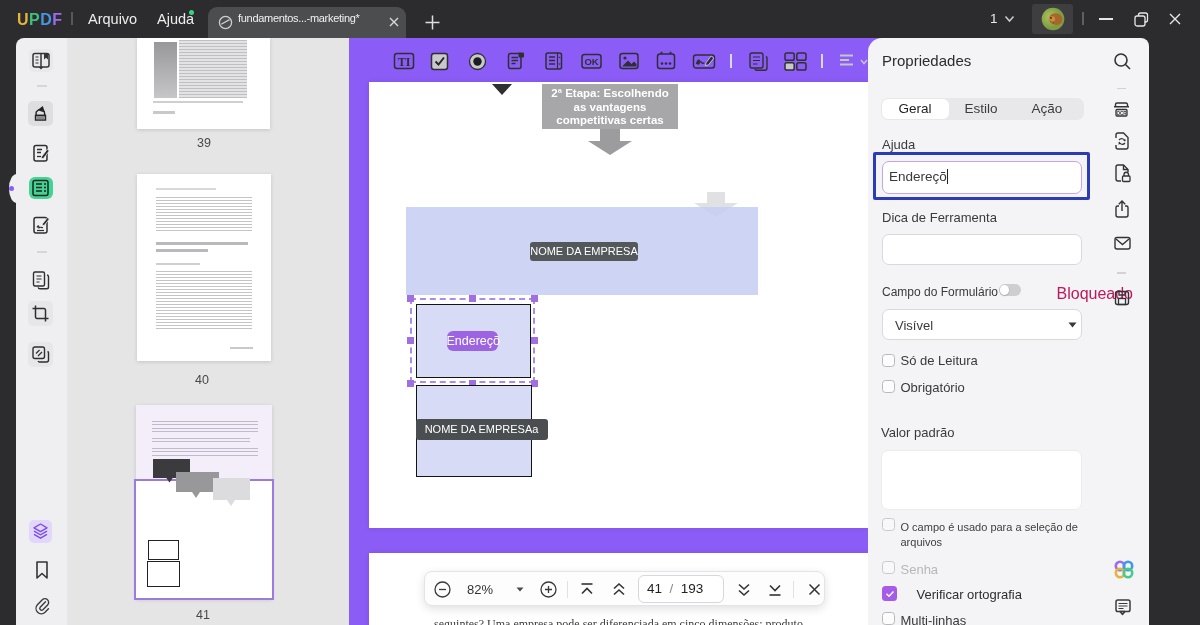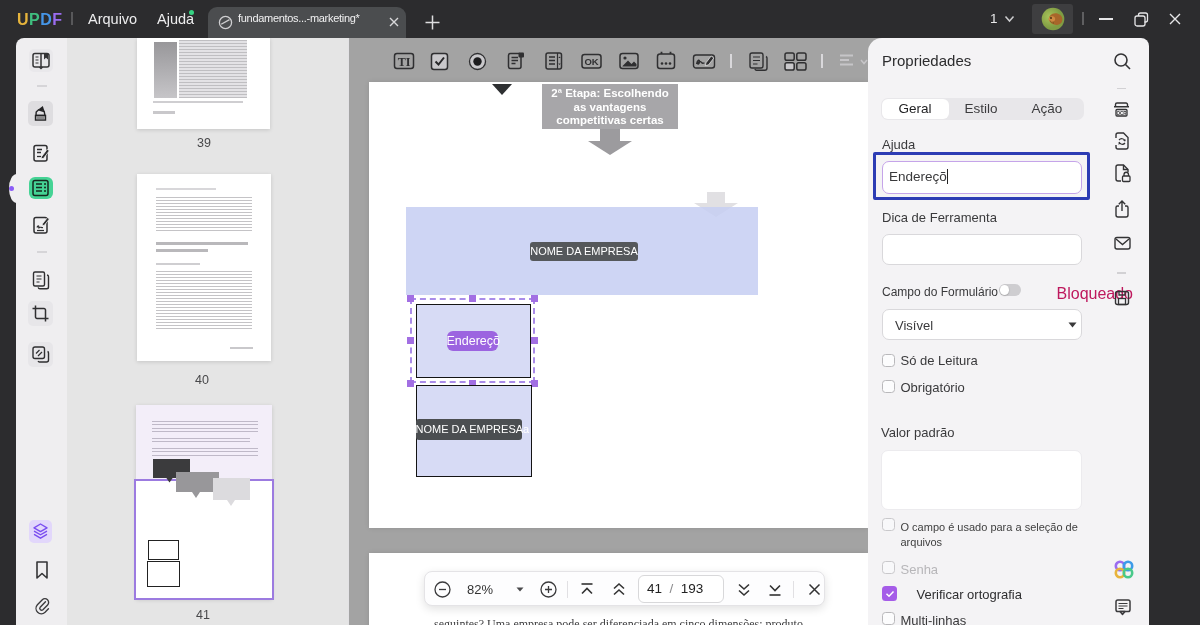--- a/index.html
+++ b/index.html
@@ -171,21 +171,21 @@
   <div class="abs" style="left:99px;top:439.5px;width:7px;height:5px;background:#3b3b3d;clip-path:polygon(0 0,100% 0,50% 100%);"></div>
   <div class="abs" style="left:109px;top:433.5px;width:42.5px;height:20.5px;background:#98979a;"></div>
   <div class="abs" style="left:125px;top:454px;width:8px;height:6px;background:#98979a;clip-path:polygon(0 0,100% 0,50% 100%);"></div>
   <div class="abs" style="left:146px;top:440px;width:36.5px;height:22px;background:#dcdbde;"></div>
   <div class="abs" style="left:160px;top:462px;width:8px;height:6px;background:#dcdbde;clip-path:polygon(0 0,100% 0,50% 100%);"></div>
   <div class="abs" style="left:80.5px;top:501.5px;width:31.5px;height:20.5px;background:#fff;border:1.2px solid #222;"></div>
   <div class="abs" style="left:79.5px;top:523px;width:33px;height:25.5px;background:#fff;border:1.2px solid #222;"></div>
   <div class="abs" style="left:121px;top:570px;width:30px;text-align:center;font-size:12.5px;color:#48484a;">41</div>
 </div>
 
-<div class="abs" id="viewport" style="left:348px;top:38px;width:557px;height:587px;background:#a3a3a3;border-left:1px solid #e3e2e5;overflow:hidden;">
+<div class="abs" id="viewport" style="left:348px;top:38px;width:557px;height:587px;background:#8b5cf6;border-left:1px solid #e3e2e5;overflow:hidden;">
 
   <svg class="abs" style="left:44px;top:12px" width="22" height="22" viewBox="0 0 22 22">
     <rect x="1.5" y="3.5" width="19" height="15" rx="2.5" fill="none" stroke="#2f2f31" stroke-width="1.5"></rect>
     <text x="11" y="15.5" font-family="Liberation Serif,serif" font-weight="bold" font-size="12" fill="#2f2f31" text-anchor="middle">TI</text>
   </svg>
   <svg class="abs" style="left:80px;top:13px" width="21" height="21" viewBox="0 0 21 21">
     <rect x="2.5" y="2.5" width="16" height="16" rx="2.5" fill="#c9c8cb" stroke="#2f2f31" stroke-width="1.5"></rect>
     <path d="M6.5 10.5 L9.5 13.5 L15 6.5" fill="none" stroke="#28282a" stroke-width="2"></path>
   </svg>
   <svg class="abs" style="left:118px;top:13px" width="21" height="21" viewBox="0 0 21 21">
@@ -265,21 +265,21 @@
     <div class="abs" style="left:38px;top:213px;width:7px;height:7px;background:#a26fe3;"></div>
     <div class="abs" style="left:100px;top:213px;width:7px;height:7px;background:#a26fe3;"></div>
     <div class="abs" style="left:162px;top:213px;width:7px;height:7px;background:#a26fe3;"></div>
     <div class="abs" style="left:38px;top:255px;width:7px;height:7px;background:#a26fe3;"></div>
     <div class="abs" style="left:162px;top:255px;width:7px;height:7px;background:#a26fe3;"></div>
     <div class="abs" style="left:38px;top:297.5px;width:7px;height:7px;background:#a26fe3;"></div>
     <div class="abs" style="left:100px;top:297.5px;width:7px;height:7px;background:#a26fe3;"></div>
     <div class="abs" style="left:162px;top:297.5px;width:7px;height:7px;background:#a26fe3;"></div>
 
     <div class="abs" style="left:46.5px;top:303px;width:116px;height:92px;background:#d7dbf5;border:1.6px solid #141414;"></div>
-    <div class="abs" style="left:46.5px;top:337px;width:106px;height:21px;background:#4b4e51;border-radius:3px;color:#fff;font-size:11px;text-align:center;line-height:21px;white-space:nowrap;">NOME DA EMPRESAa</div>
+    <div class="abs" style="left:46.5px;top:337px;width:132px;height:21px;background:#4b4e51;border-radius:3px;color:#fff;font-size:11px;text-align:center;line-height:21px;white-space:nowrap;">NOME DA EMPRESAa</div>
   </div>
 
   <div class="abs" style="left:20px;top:515px;width:499px;height:110px;background:#fff;box-shadow:0 0 5px rgba(0,0,0,.10);">
     <div class="abs" style="left:0;top:64px;width:499px;text-align:center;font-family:'Liberation Serif',serif;font-size:12px;color:#3a3a3c;">seguintes? Uma empresa pode ser diferenciada em cinco dimensões: produto</div>
   </div>
 
   <div class="abs" style="left:75px;top:533px;width:401px;height:35px;background:#fdfdfe;border:1px solid #e4e3e6;border-radius:8px;box-shadow:0 3px 10px rgba(0,0,0,.12);">
     <svg class="abs" style="left:9px;top:9px" width="17" height="17" viewBox="0 0 17 17">
       <circle cx="8.5" cy="8.5" r="7.5" fill="none" stroke="#3a3a3c" stroke-width="1.3"></circle>
       <path d="M5 8.5 h7" stroke="#3a3a3c" stroke-width="1.3"></path>

